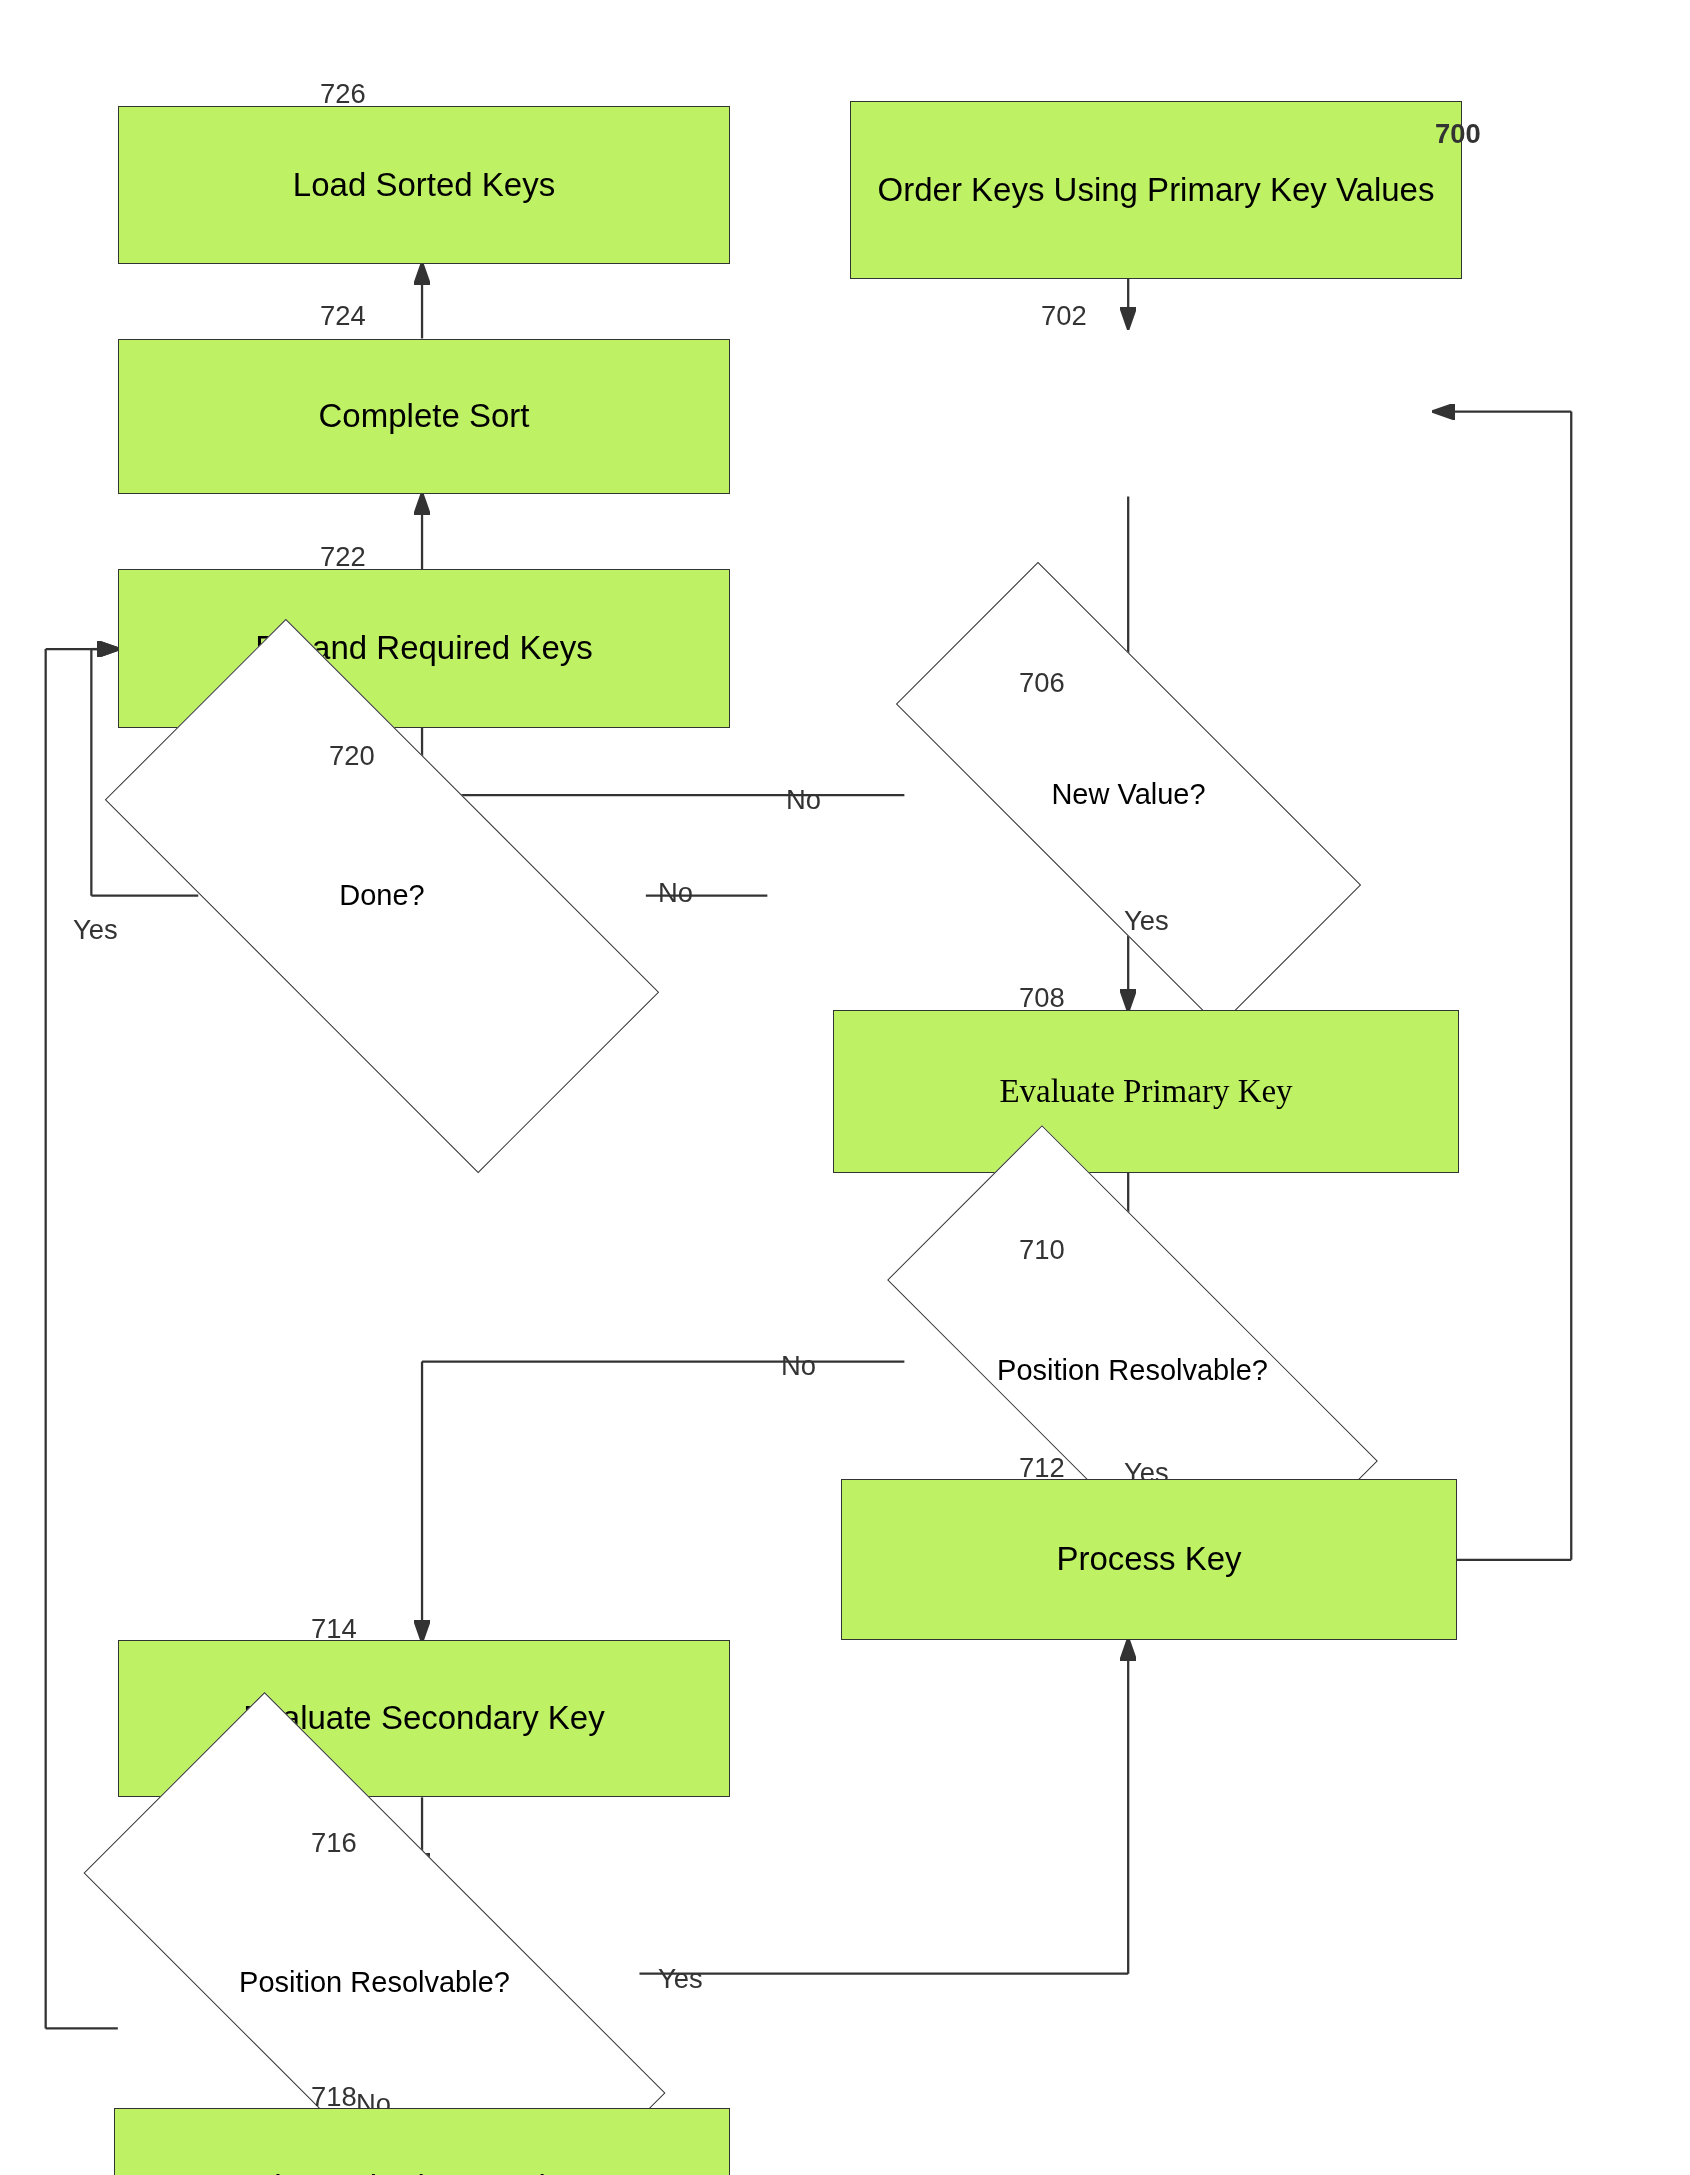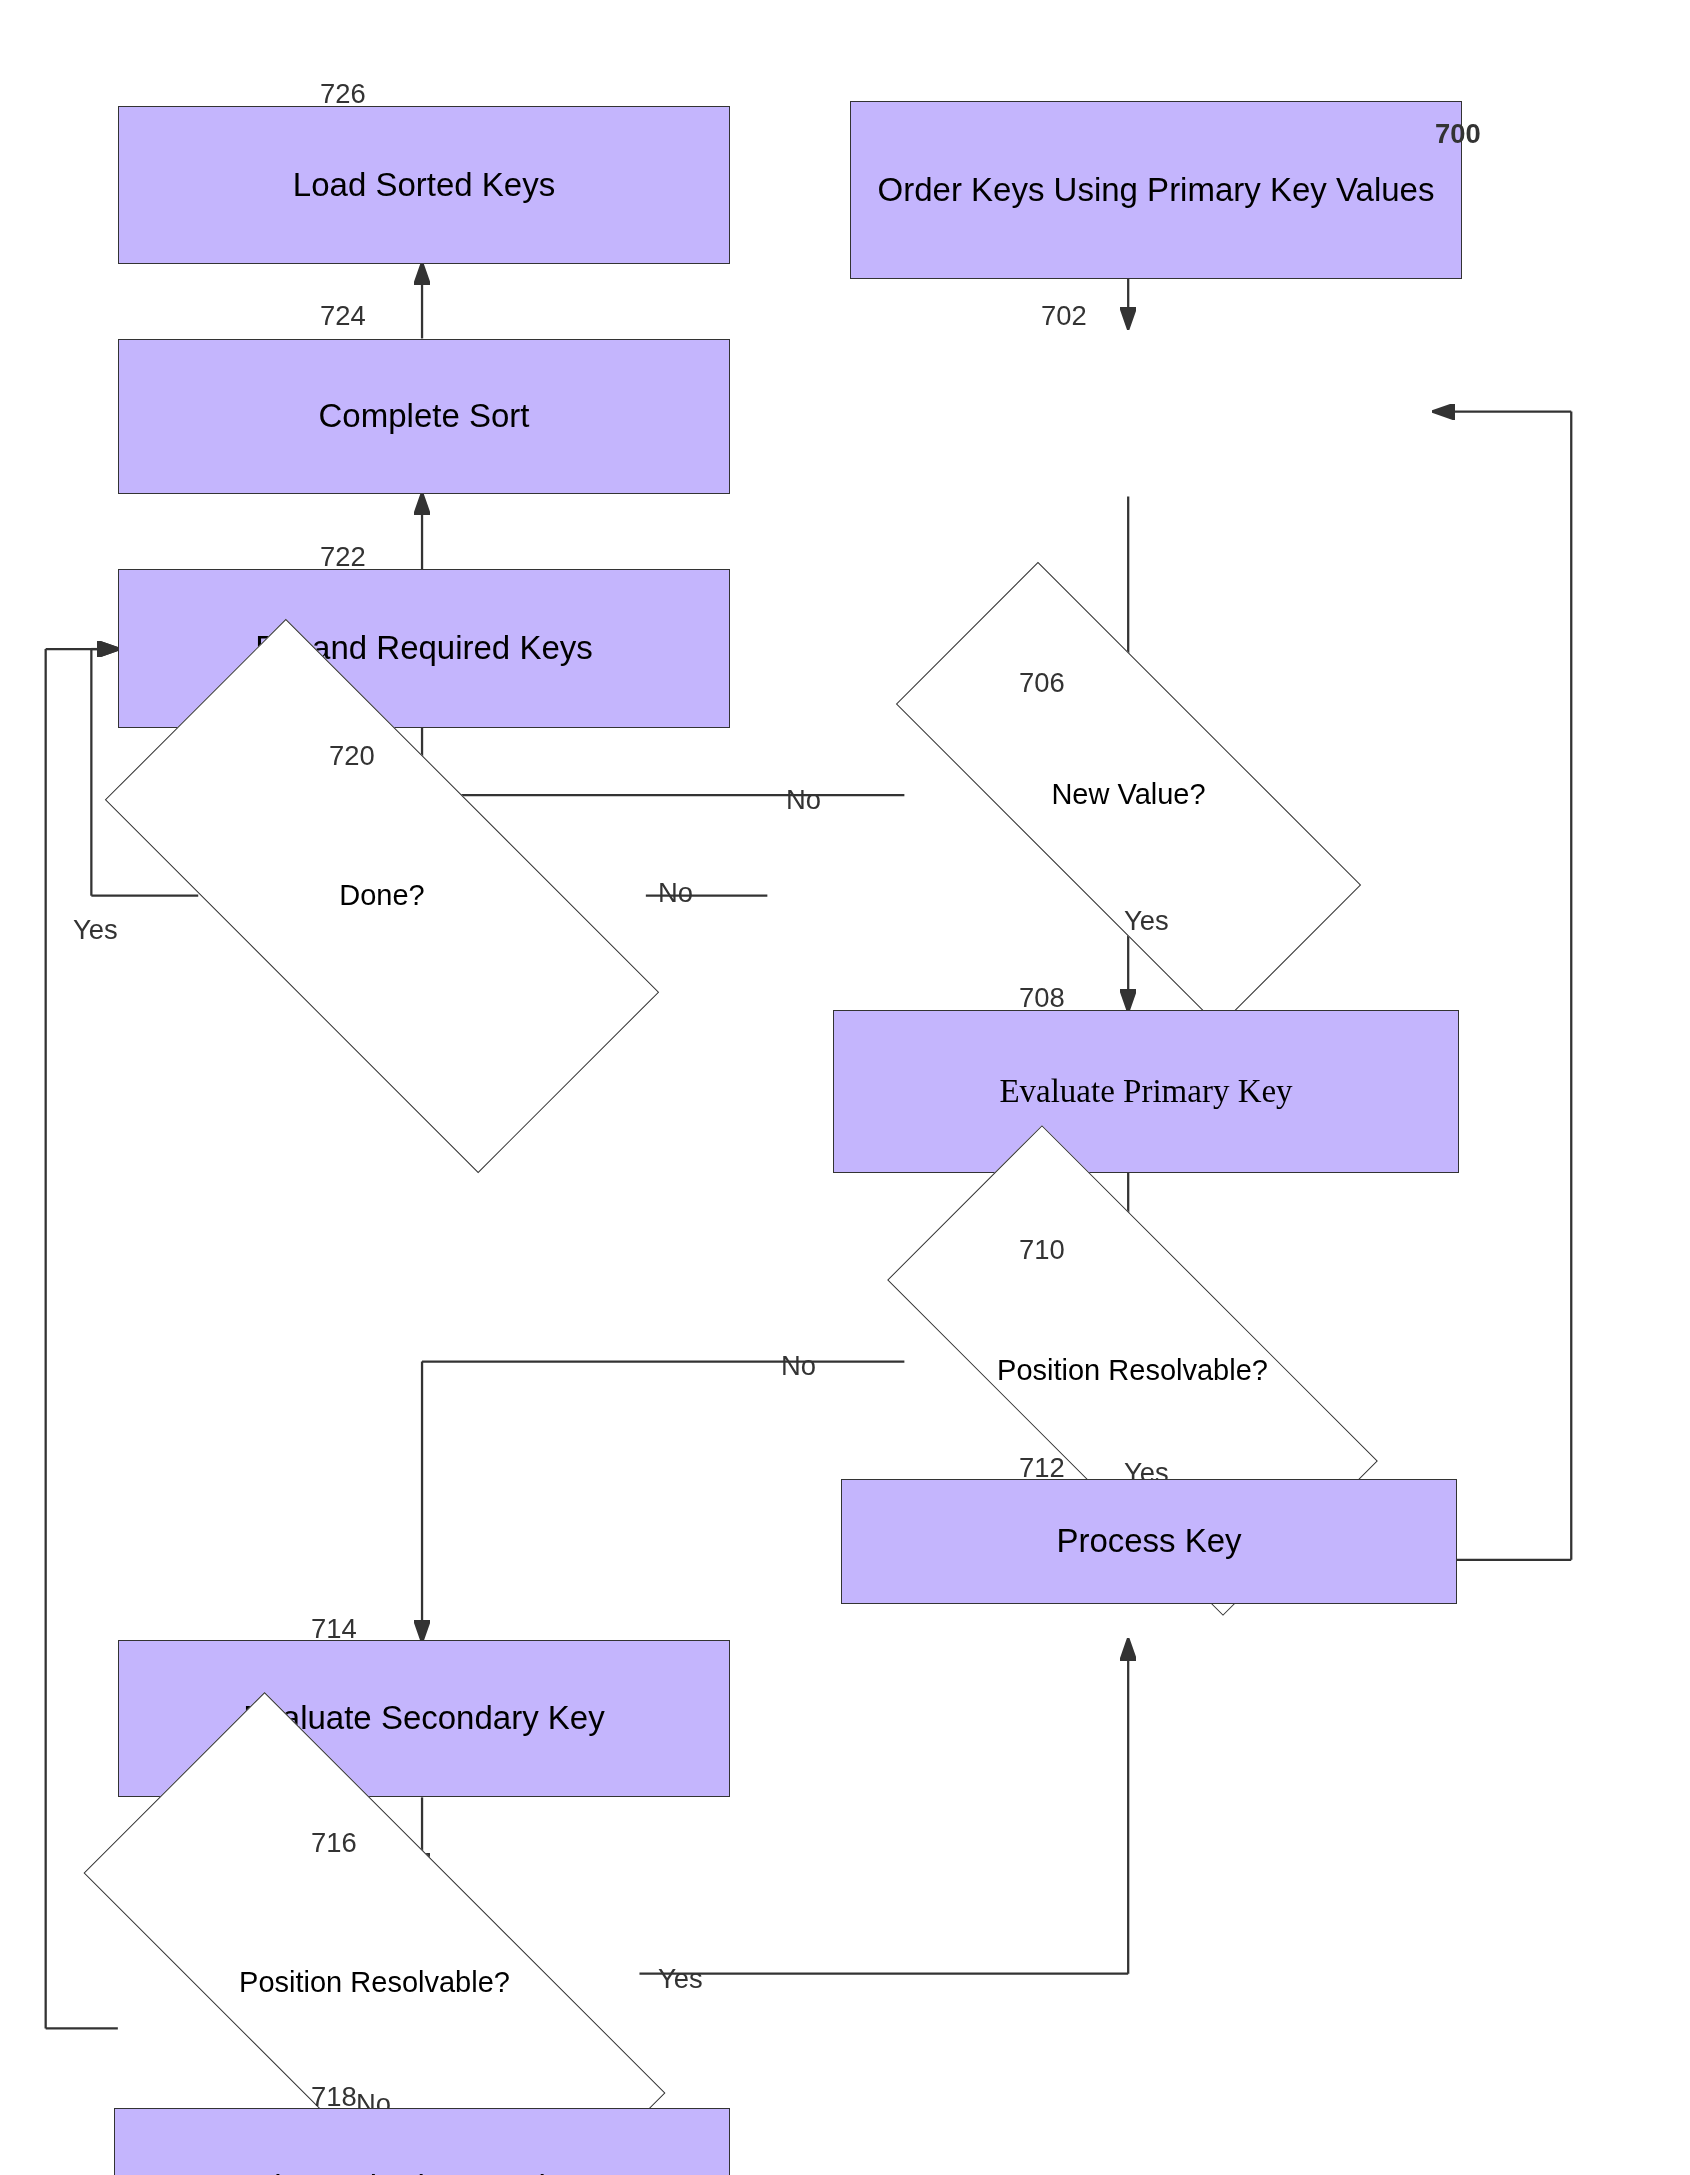--- a/index.html
+++ b/index.html
@@ -13,21 +13,21 @@
     }
     .diagram-container {
       position: relative;
       width: 1690px;
       height: 2176px;
       background: #fff;
     }
     .flowbox {
       position: absolute;
       border: 1.8px solid #333;
-      background: #c4b5fd;
+      background: #bef264;
       display: flex;
       align-items: center;
       justify-content: center;
       text-align: center;
       font-size: 33px;
       line-height: 1.3;
       padding: 9.1px;
     }
     .diamond {
       position: absolute;
@@ -219,18 +219,18 @@
   </div>
 
   <div class="label" style="left:1019px; top:1234px;">710</div>
 
   <div class="label" style="left:781px; top:1350px;">No</div>
 
   <div class="label" style="left:1124px; top:1457px;">Yes</div>
 
   <div class="label" style="left:1019px; top:1452px;">712</div>
 
-  <div class="flowbox" style="left:841px; top:1479px; width:616px; height:125px;">
+  <div class="flowbox" style="left:841px; top:1479px; width:616px; height:161px;">
     <span>Process Key</span>
   </div>
 
 </div>
 
 
 </body></html>

